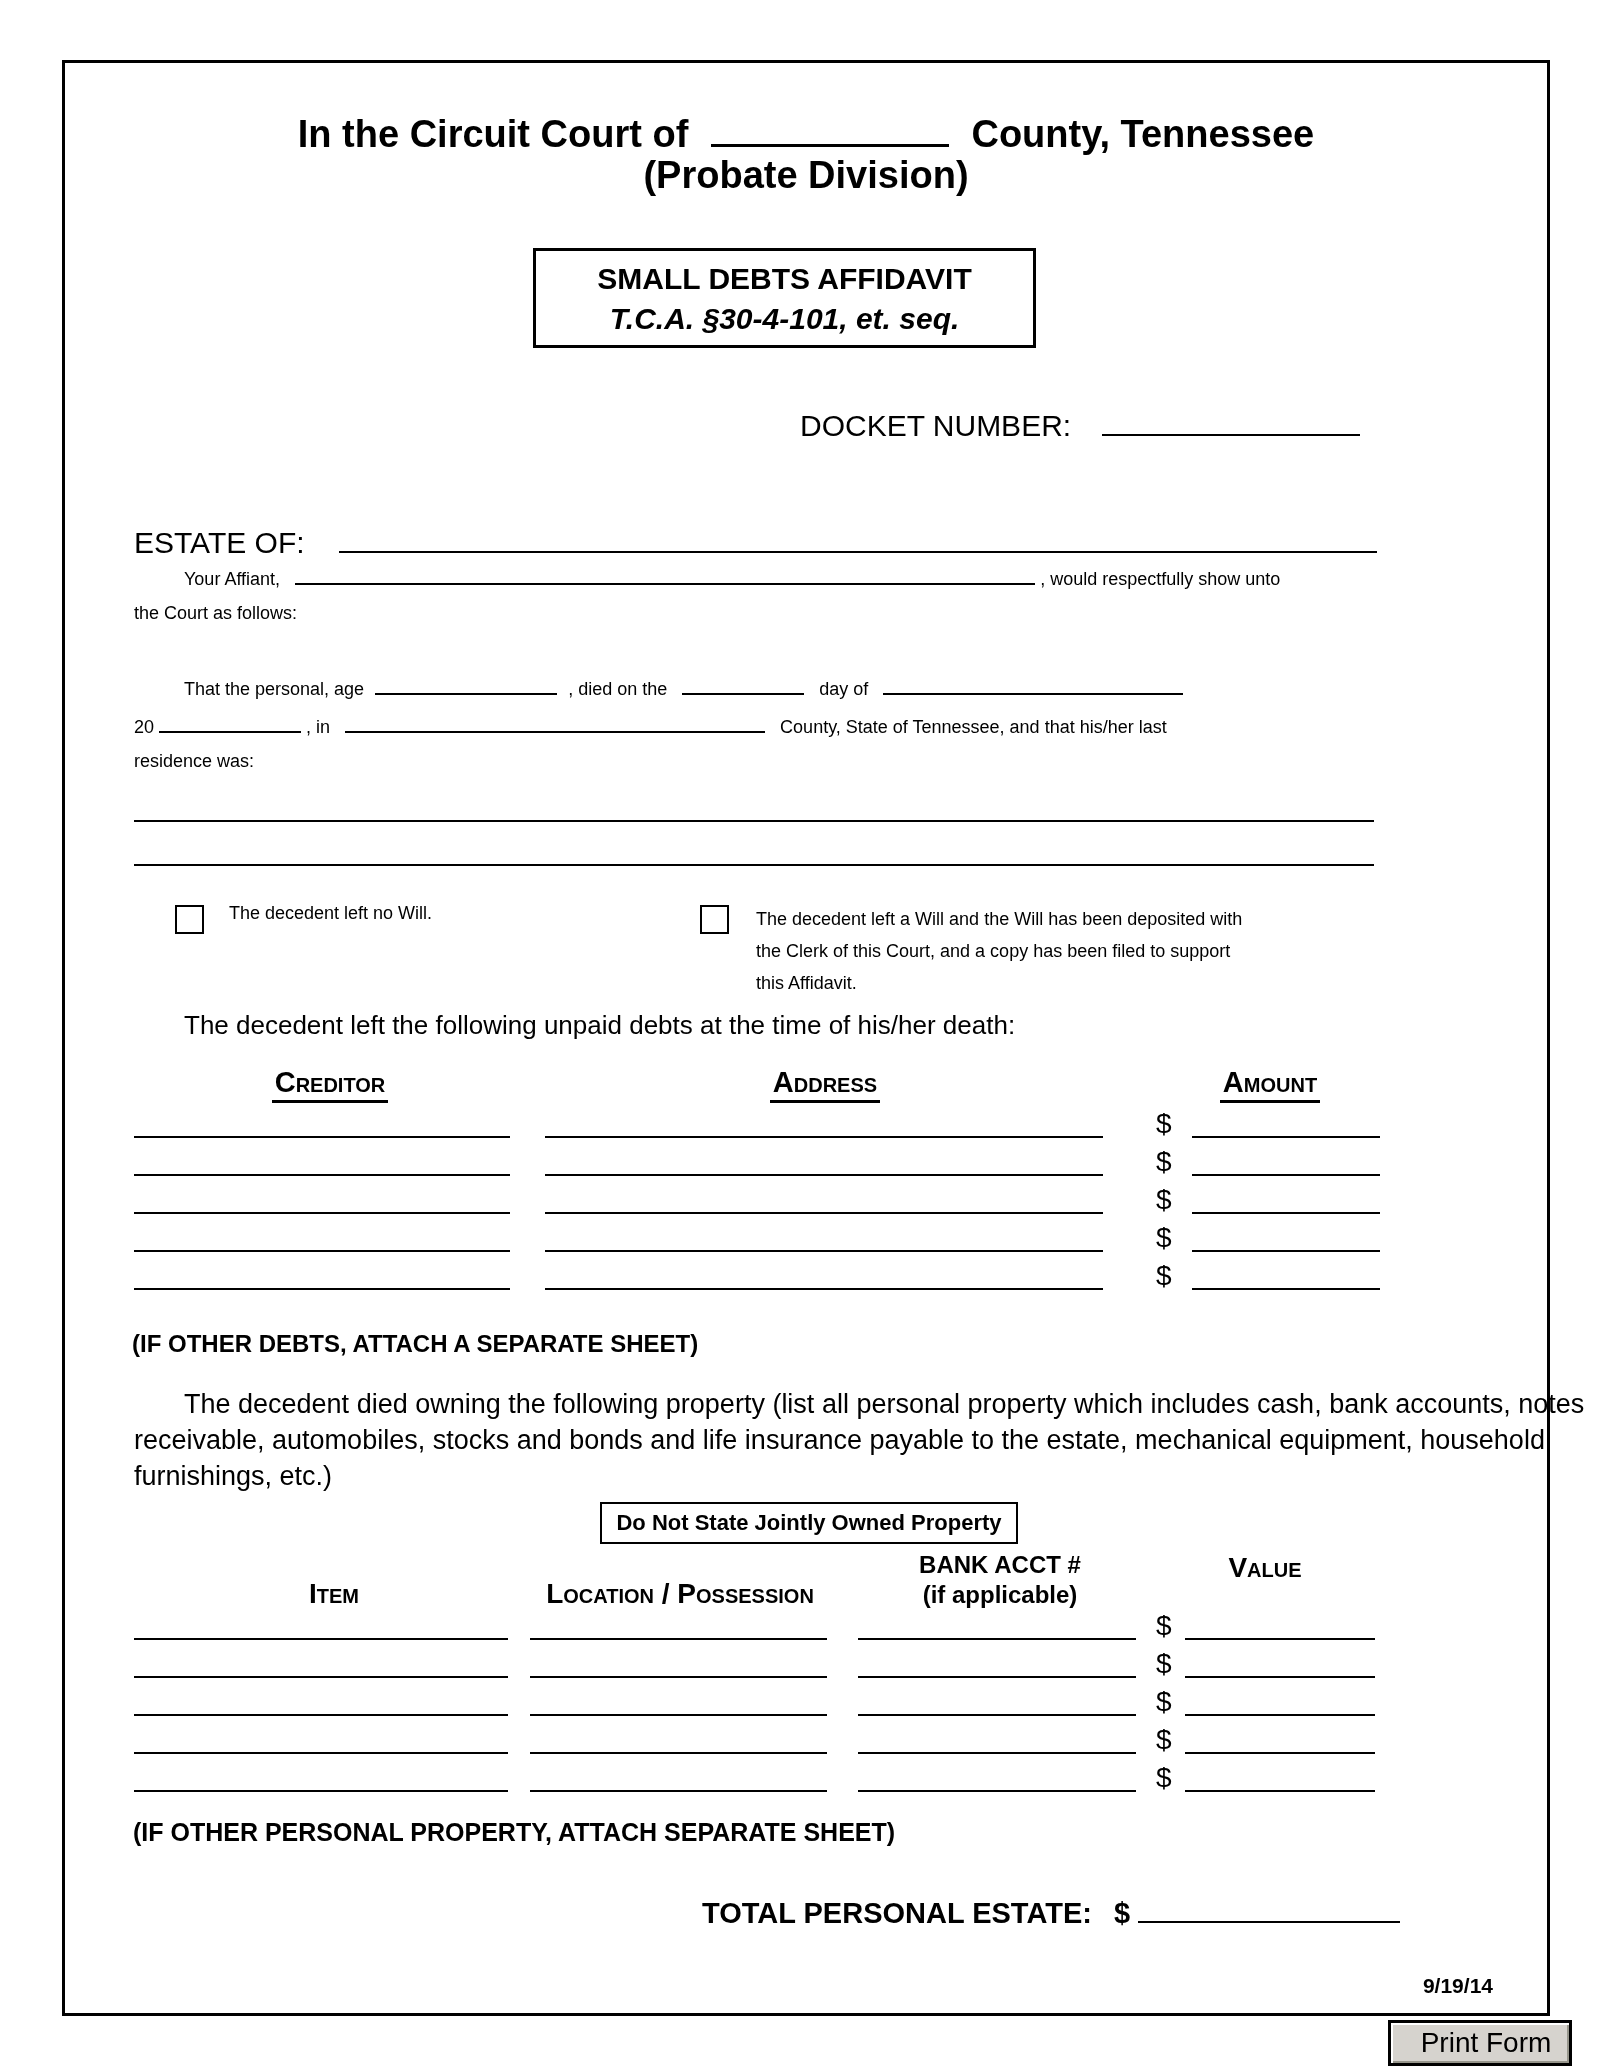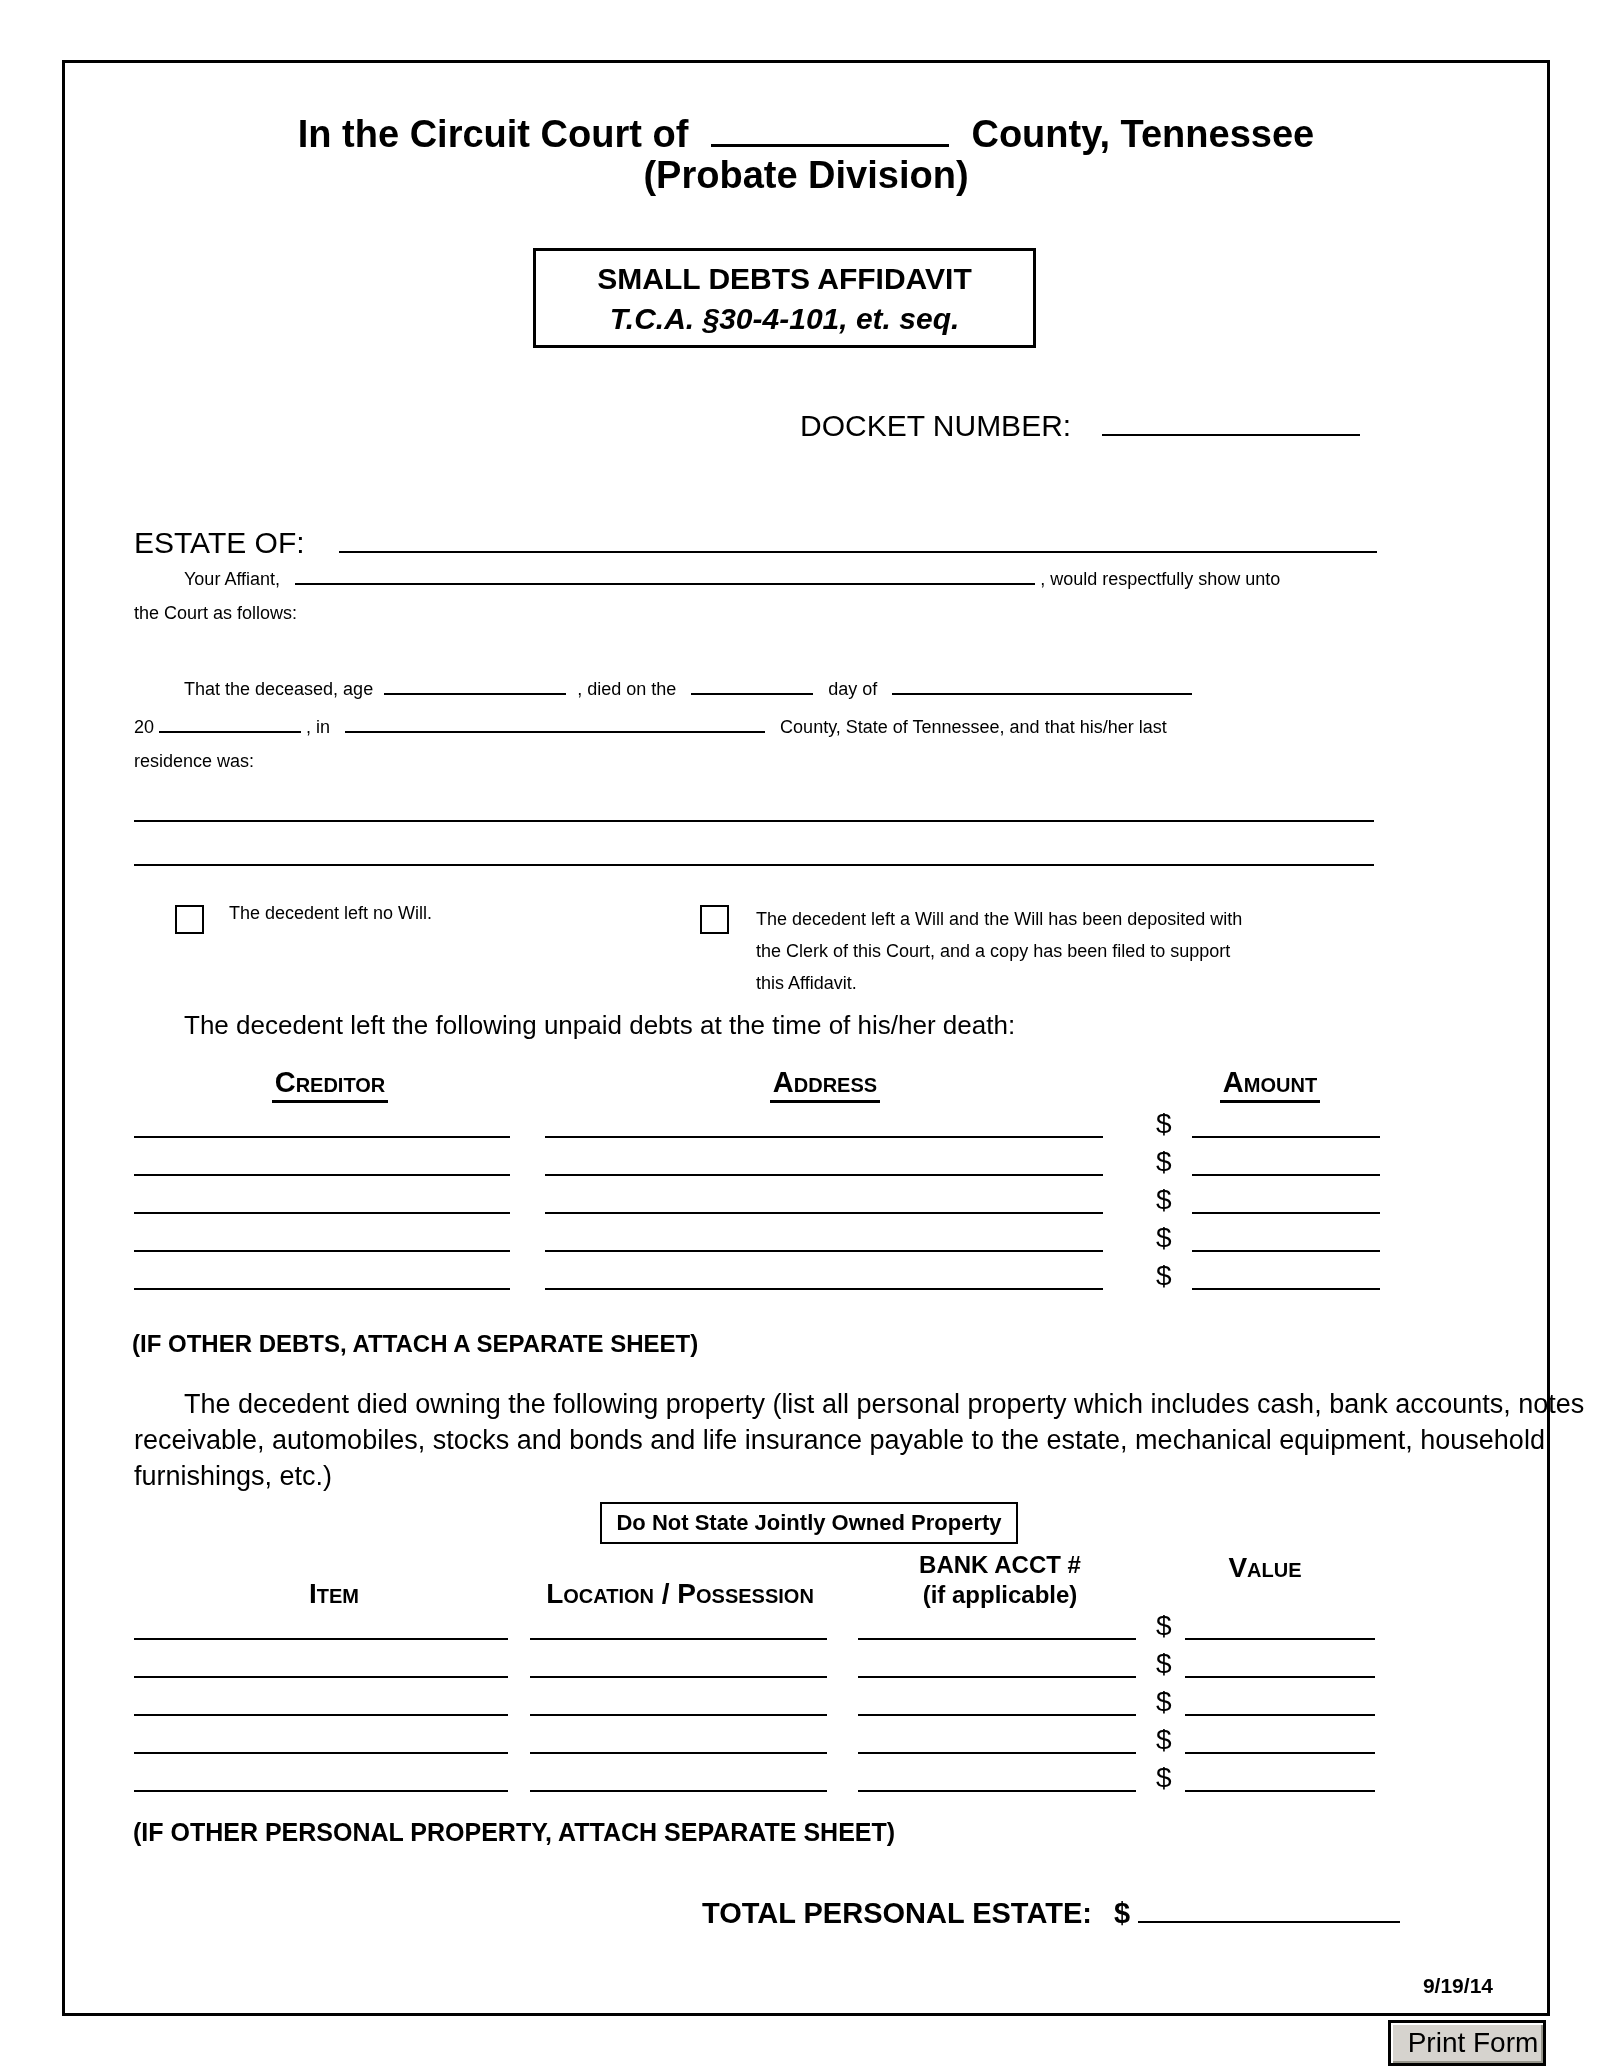--- a/index.html
+++ b/index.html
@@ -56,21 +56,21 @@
   .bank-h {
     position:absolute; left:860px; top:1550px; width:280px; text-align:center;
     font-weight:bold; font-size:24px; line-height:30px;
   }
   .total-row { position:absolute; left:702px; top:1892px; font-size:29px; font-weight:bold; white-space:nowrap; }
   .rev-date {
     position:absolute; left:1380px; top:1974px; width:113px; text-align:right;
     font-size:21px; font-weight:bold;
   }
   .print-btn {
-    position:absolute; left:1388px; top:2020px; width:158px; height:46px;
+    position:absolute; left:1388px; top:2020px; width:184px; height:46px;
     box-sizing:border-box; background:#d6d3ce; border:3px solid #000;
     box-shadow: inset 2px 2px 0 #ffffff, inset -2px -2px 0 #97968c;
     font-family:"Liberation Sans", sans-serif; font-size:28px; color:#000;
     text-align:center; line-height:40px; cursor:pointer;padding-left:12px;
   }
 </style>
 </head>
 <body>
 
 <div class="page">
@@ -99,21 +99,21 @@
   </div>
 
   <div class="body-line" style="left:134px; top:565px;">
     <span style="margin-left:50px;">Your Affiant,</span>
     <span class="blank" style="width:740px; margin-left:10px;"></span>
     <span>, would respectfully show unto</span>
   </div>
   <div class="body-line" style="left:134px; top:603px;">the Court as follows:</div>
 
   <div class="body-line" style="left:134px; top:675px;">
-    <span style="margin-left:50px;">That the deceased, age</span>
+    <span style="margin-left:50px;">That the personal, age</span>
     <span class="blank" style="width:182px; margin:0 6px;"></span>
     <span>, died on the</span>
     <span class="blank" style="width:122px; margin:0 10px;"></span>
     <span>day of</span>
     <span class="blank" style="width:300px; margin-left:10px;"></span>
   </div>
   <div class="body-line" style="left:134px; top:713px;">
     <span>20</span>
     <span class="blank" style="width:142px;"></span>
     <span>, in</span>

